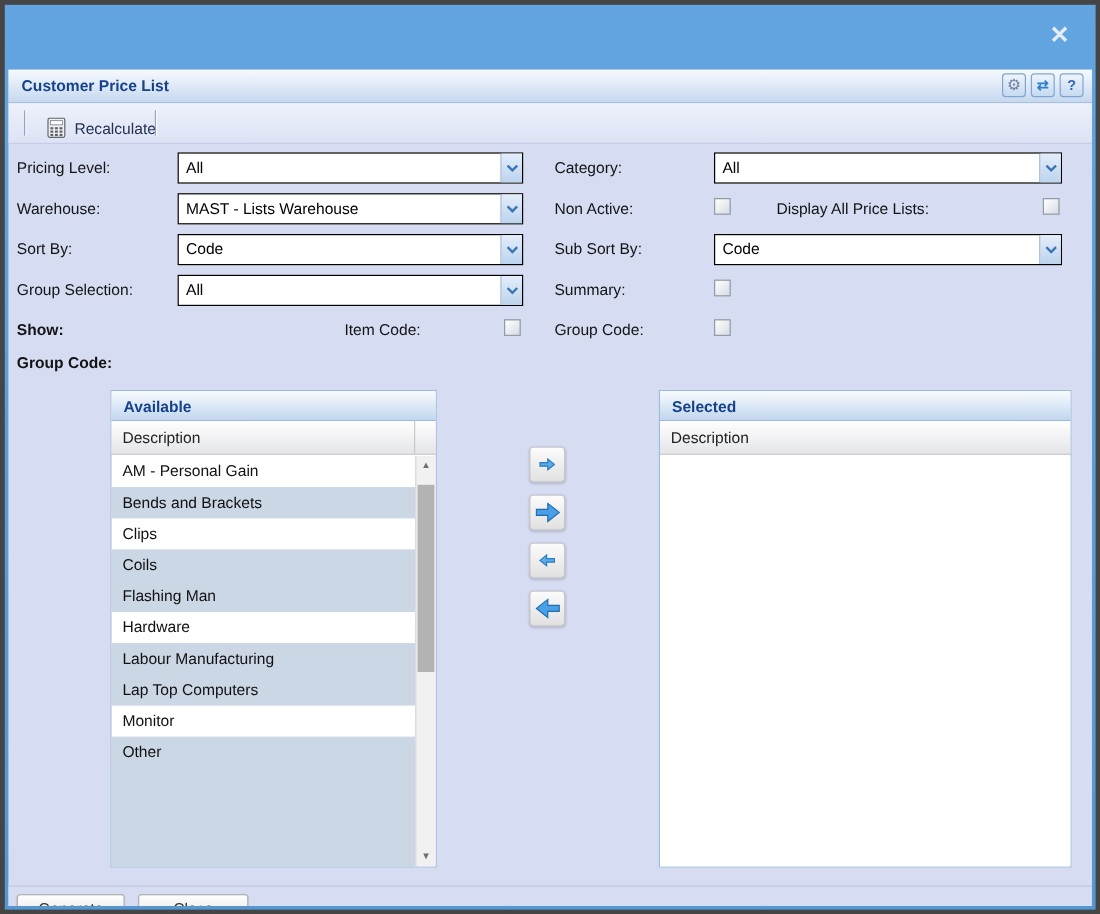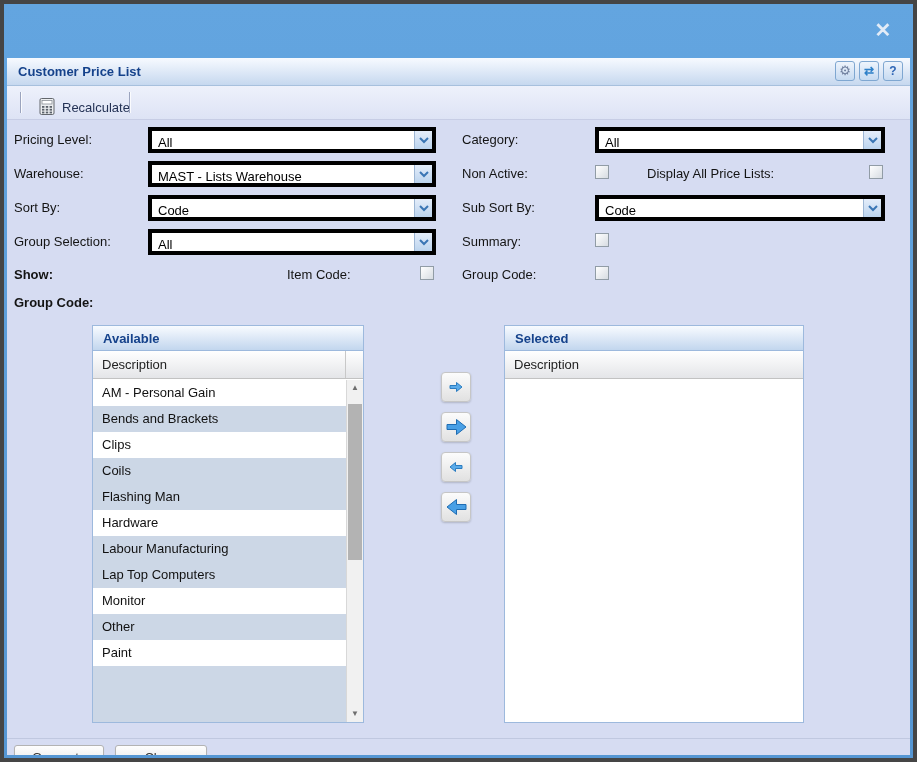--- a/index.html
+++ b/index.html
@@ -31,21 +31,21 @@
              background:linear-gradient(#eef1fb,#dde3f5); border-bottom:1px solid #c7cde5; }
   .tb-sep { position:absolute; top:6px; width:1px; height:21px; background:#9ba4be;
             box-shadow:1px 0 0 rgba(255,255,255,.8); }
   .recalc { position:absolute; left:26px; top:4px; height:25px; display:flex; align-items:flex-end;
             gap:7px; padding:0 6px; cursor:pointer; }
   .recalc-label { font-size:13px; color:#243255; }
 
   
   .flabel { position:absolute; font-size:13px; color:#141414; white-space:nowrap; }
   .flabel.bold { font-weight:bold; }
-  .combo { position:absolute; height:26px; background:#fff; border:4px solid #000000; cursor:pointer; }
+  .combo { position:absolute; height:26px; background:#fff; border:1px solid #000000; cursor:pointer; }
   .combo-val { position:absolute; left:6px; top:0; line-height:24px; font-size:13px; color:#000; }
   .combo-btn { position:absolute; right:0; top:0; bottom:0; width:18px;
                background:linear-gradient(#e4edfa,#bcd4ee); border-left:1px solid #9db6d4;
                display:flex; align-items:center; justify-content:center; }
   .checkbox { position:absolute; width:14px; height:14px; border:1px solid #919ca6;
               background:linear-gradient(135deg,#ffffff,#d7dce2); cursor:pointer; }
 
   
   .grid-panel { position:absolute; width:272px; height:398px; border:1px solid #9db9dd; background:#fff; }
   .grid-title { height:25px; background:linear-gradient(#f8fbff,#c2d6ee); border-bottom:1px solid #9db9dd;
@@ -205,21 +205,20 @@
             <div class="grid-row">AM - Personal Gain</div>
             <div class="grid-row alt">Bends and Brackets</div>
             <div class="grid-row">Clips</div>
             <div class="grid-row alt">Coils</div>
             <div class="grid-row alt">Flashing Man</div>
             <div class="grid-row">Hardware</div>
             <div class="grid-row alt">Labour Manufacturing</div>
             <div class="grid-row alt">Lap Top Computers</div>
             <div class="grid-row">Monitor</div>
             <div class="grid-row alt">Other</div>
-            <div class="grid-row">Paint</div>
           </div>
         <div class="sbar">
           <div class="sb-arrow sb-up">▲</div>
           <div class="sb-thumb"></div>
           <div class="sb-arrow sb-down">▼</div>
         </div>
       </div>
 
       <div class="xfer" style="top:314px">
         <svg width="14" height="12" viewBox="0 0 14 12">
@@ -235,21 +234,21 @@
         <svg width="14" height="12" viewBox="0 0 14 12">
           <path d="M13 4.5 H6.5 V1.5 L1 6 L6.5 10.5 V7.5 H13 Z" fill="#5aabea" stroke="#2b7cc0"></path>
         </svg>
       </div>
       <div class="xfer" style="top:434px">
         <svg width="21" height="18" viewBox="0 0 21 18">
           <path d="M20 6.5 H10.5 V1.5 L1 9 L10.5 16.5 V11.5 H20 Z" fill="#49a0e6" stroke="#1f6cb2"></path>
         </svg>
       </div>
 
-      <div class="grid-panel" style="left:497px; top:267px; width:300px">
+      <div class="grid-panel" style="left:542px; top:267px; width:344px">
         <div class="grid-title">Selected</div>
         <div class="grid-colhd">Description</div>
         <div class="grid-rows full"></div>
       </div>
 
       <div class="footer">
         <div class="btn" style="left:7px; width:90px">Generate</div>
         <div class="btn" style="left:108px; width:92px">Close</div>
       </div>
 

